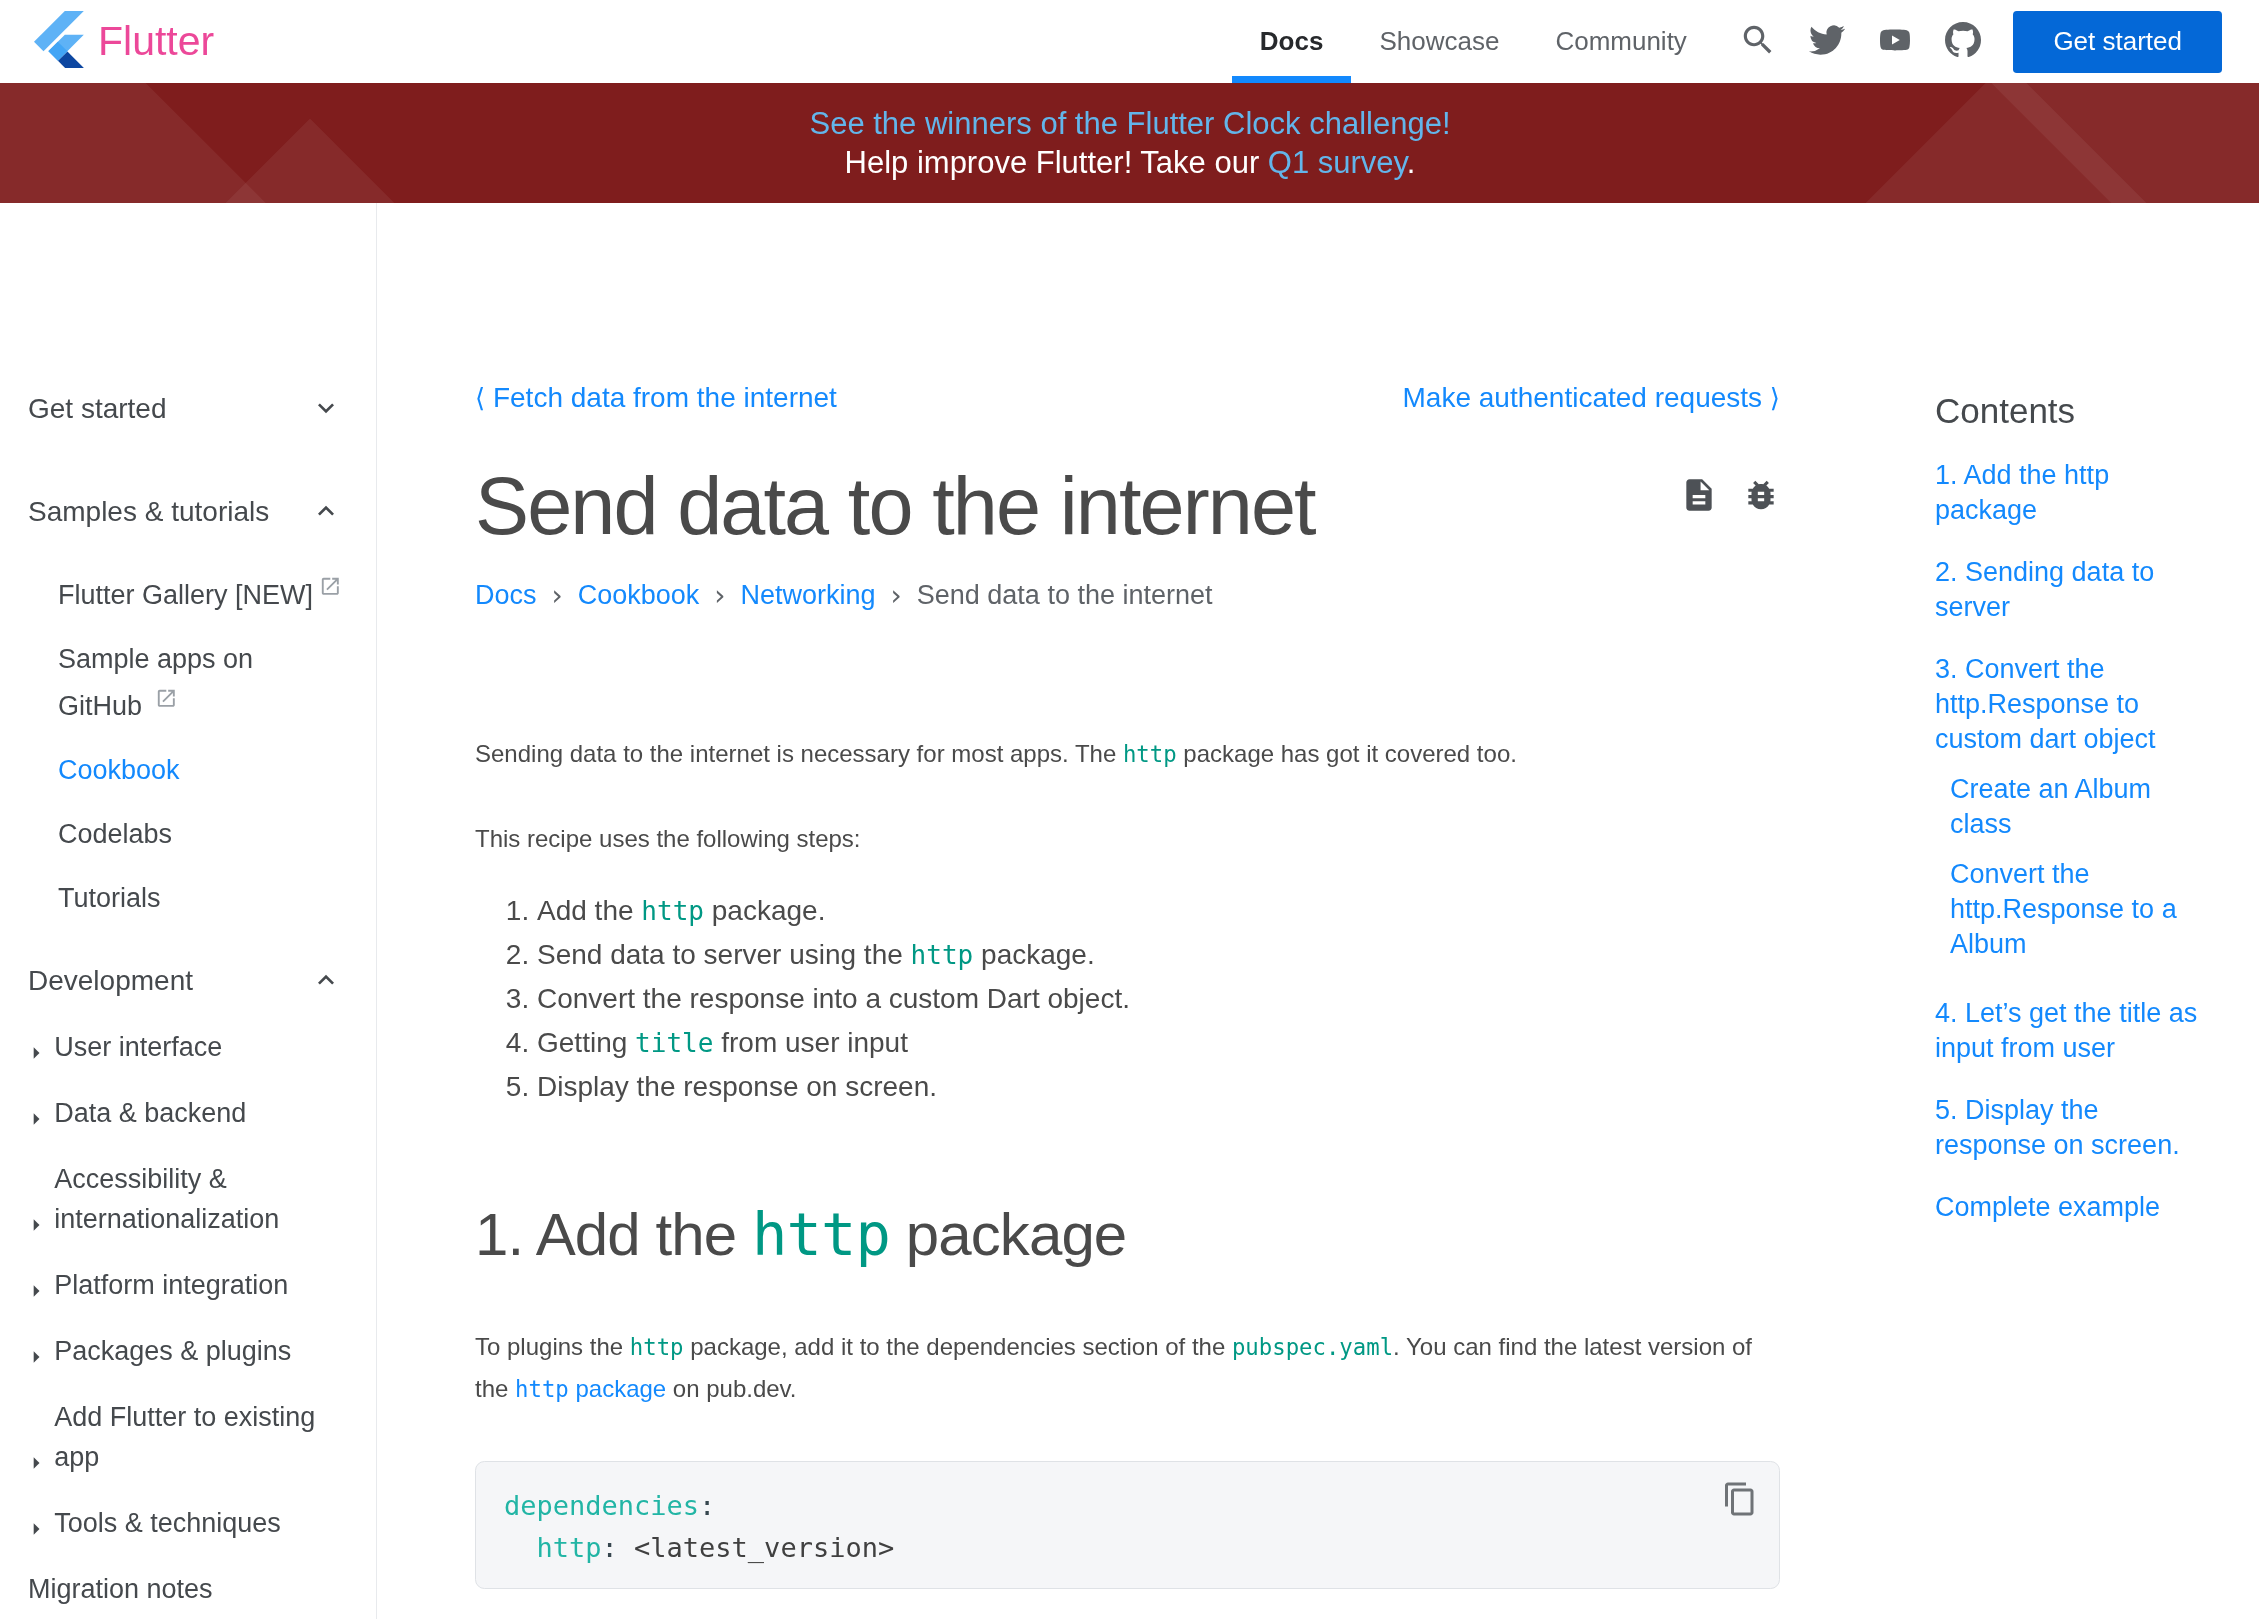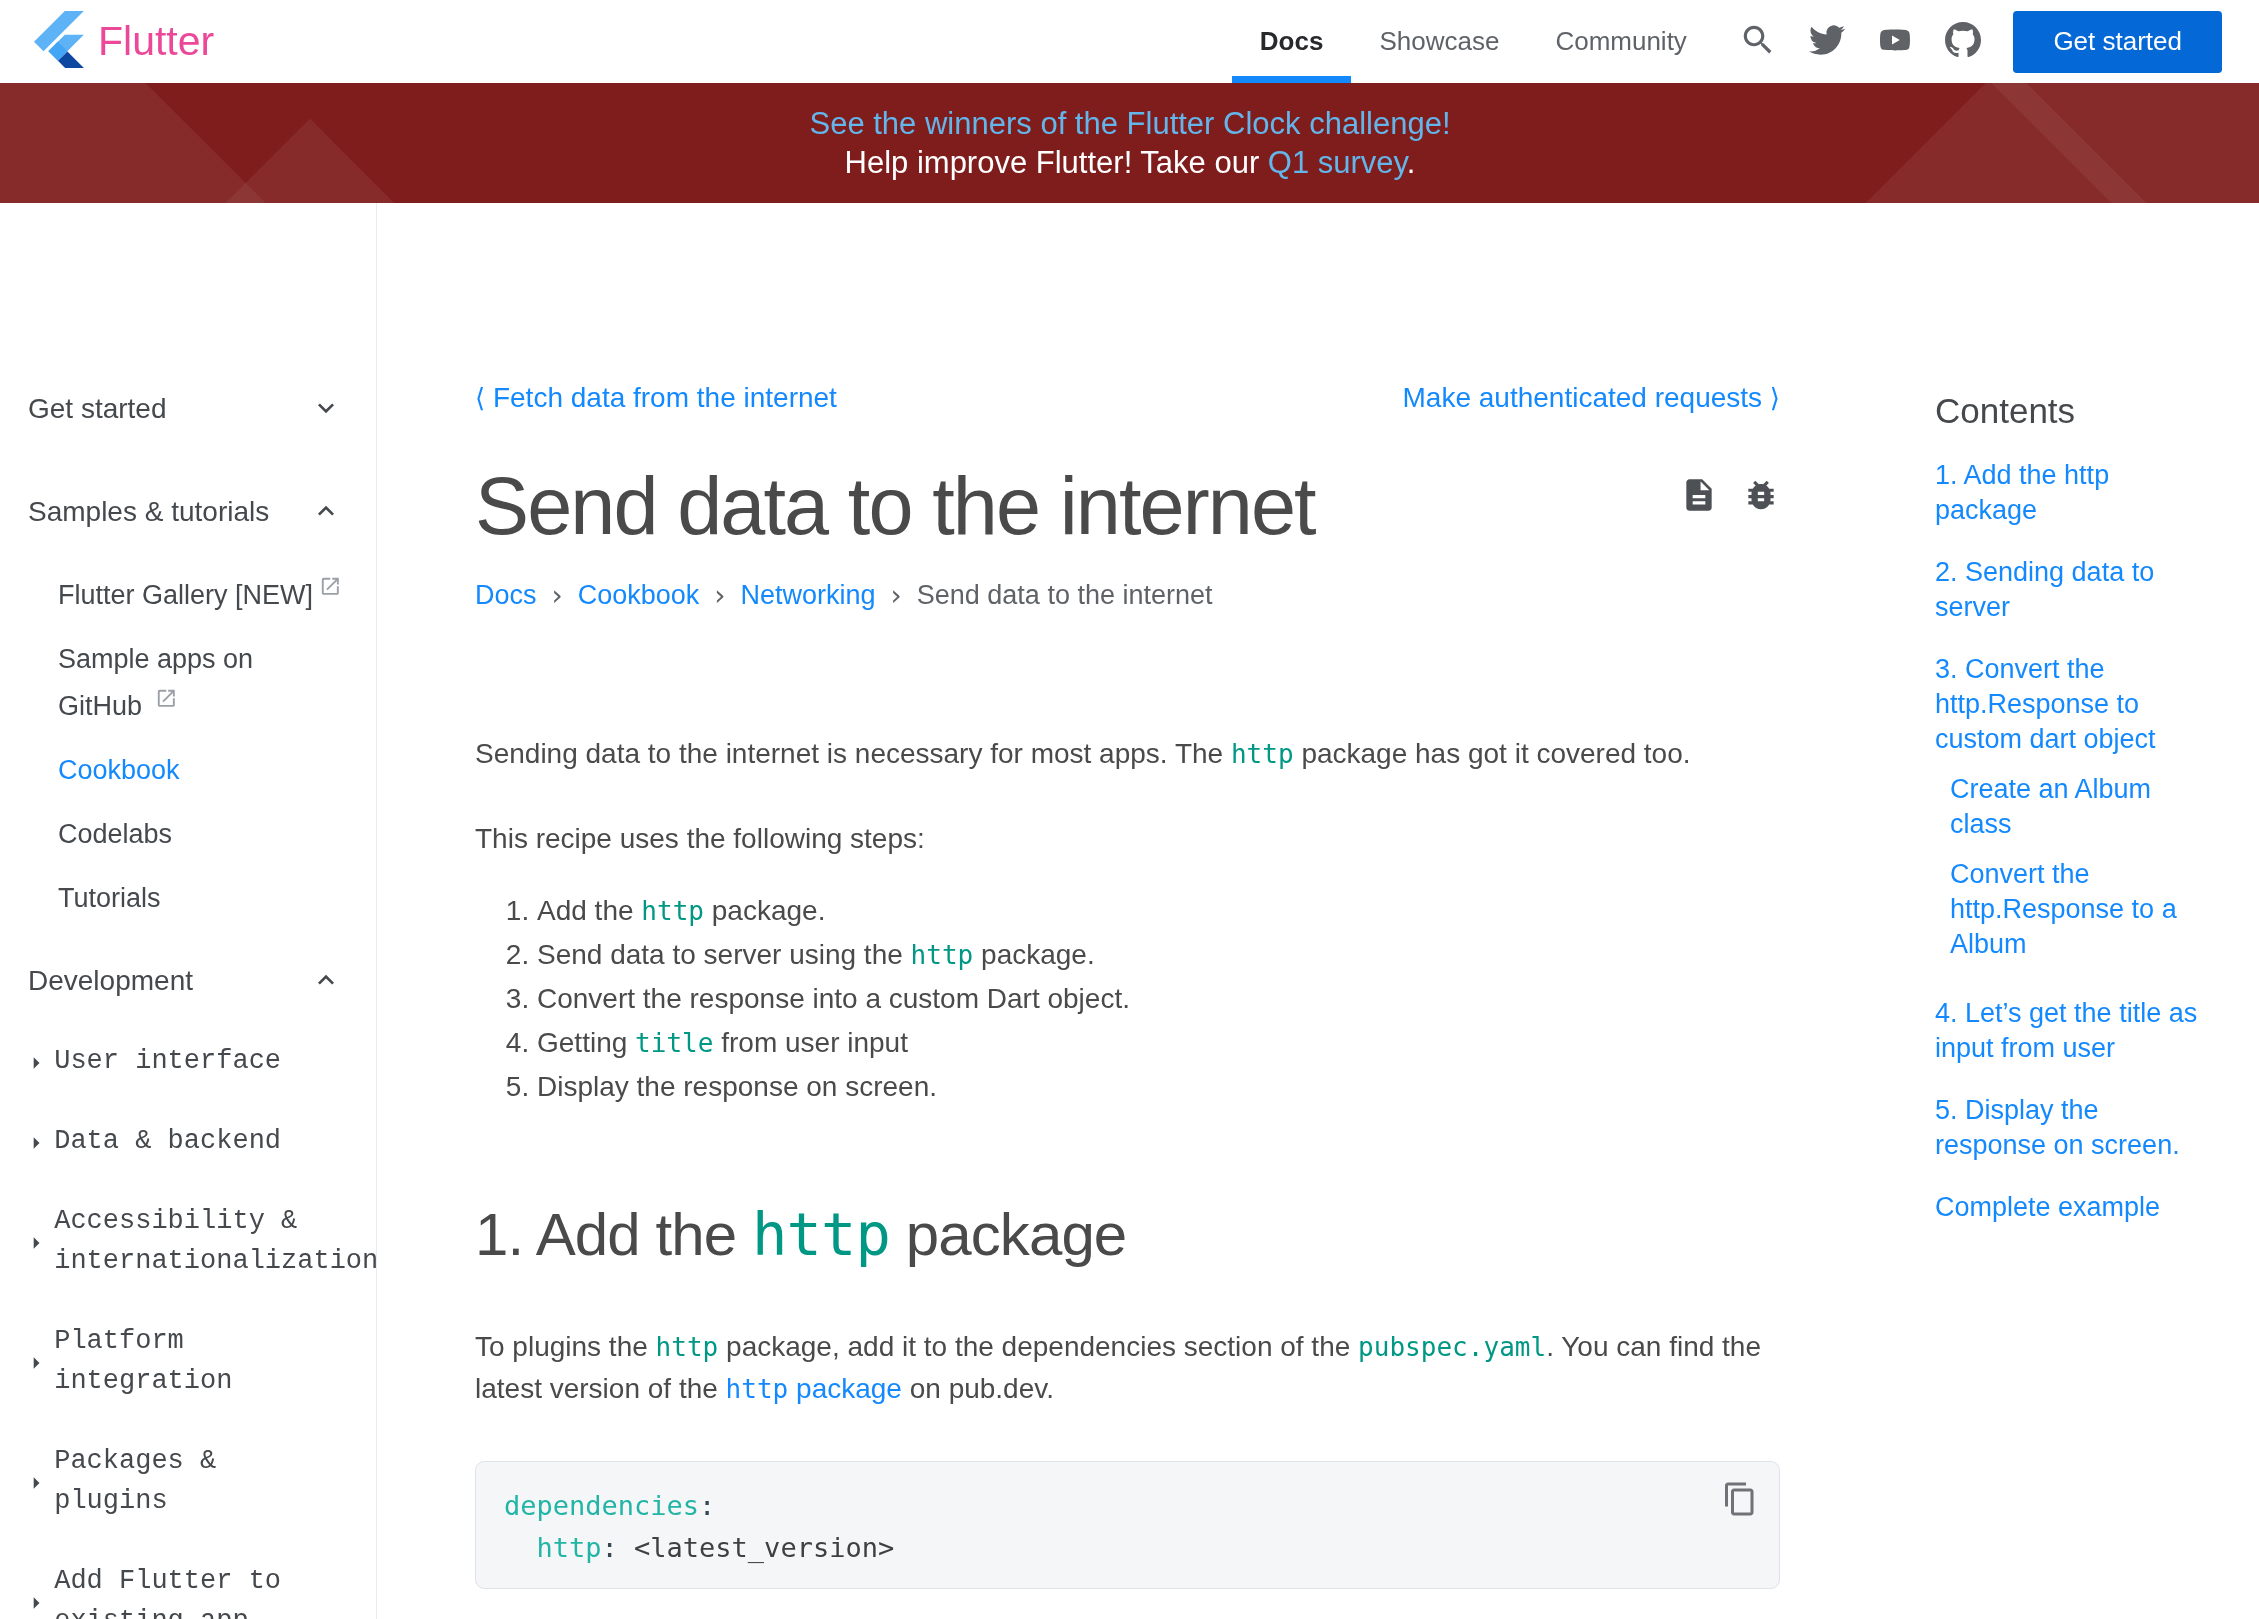--- a/index.html
+++ b/index.html
@@ -41,41 +41,41 @@
   .side-row svg { width:32px; height:32px; fill:#45494d; flex:0 0 32px; margin-bottom:4.7px; }
   .row-samples { margin-top:62px; }
   .row-development { margin-top:45px; }
   .sub-list { margin-left:30px; font-size:27px; }
   .sub-item { margin-top:30px; line-height:34px; cursor:pointer; color:#45494d; }
   .sub-item.active { color:#1389fd; }
   .sub-item .ext { display:inline-block; vertical-align:5.6px; margin-left:5.6px; }
   .sub-item .ext svg { width:22.6px; height:22.6px; fill:#9aa0a6; }
   .ext-block { display:block; margin-top:7.5px; }
   .gallery-item { margin-top:40px; }
-  .tree-item { display:flex; align-items:center; margin-top:40px; font-size:27px; line-height:40px; cursor:pointer;font-family:Liberation Mono, monospace; }
+  .tree-item { display:flex; align-items:flex-end; margin-top:26px; font-size:27px; line-height:40px; cursor:pointer; }
   .tree-item svg { width:28px; height:28px; fill:#45494d; flex:0 0 28px; margin:5.6px 3.8px 0 -5.6px; }
 
   
   .content { width:1305px; flex:0 0 1305px; margin-left:98px; padding-top:179px; color:#4a4a4a; }
   .pagination { display:flex; justify-content:space-between; font-size:28px; }
   .pagination a { color:#1389fd; text-decoration:none; cursor:pointer; }
   .pag-chevron { font-family:"DejaVu Sans",sans-serif; font-size:26px; }
 
   .title-row { display:flex; justify-content:space-between; align-items:flex-start; margin-top:47px; }
   h1 { font-size:81px; font-weight:normal; color:#4a4a4a; letter-spacing:-1.9px; line-height:90px; }
   .title-icons { display:flex; gap:24.5px; margin-top:15px; }
   .title-icons svg { width:38px; height:38px; fill:#4d5156; cursor:pointer; }
 
   .breadcrumb { display:flex; align-items:center; gap:15px; margin-top:28px; font-size:27px; }
   .breadcrumb a { color:#1389fd; text-decoration:none; cursor:pointer; }
   .crumb-sep { color:#5f6368; font-size:28px; font-family:"DejaVu Sans",sans-serif; }
   .crumb-current { color:#5f6368; }
 
   .intro { margin-top:121px; font-size:28px; line-height:41px; }
-  .para { font-size:28px; line-height:41px; }
+  .para { font-size:24px; line-height:41px; }
   .recipe { margin-top:43px; }
   code.inline { font-family:"DejaVu Sans Mono",monospace; font-size:0.93em; color:#009884; }
   a.code-link { color:#1389fd; text-decoration:none; cursor:pointer; }
   a.code-link code { color:#1389fd; }
 
   ol.steps { margin-top:30px; padding-left:62px; }
   ol.steps li { font-size:28px; line-height:44px; }
 
   h2 { margin-top:90px; font-size:60px; font-weight:normal; color:#4a4a4a; letter-spacing:-0.9px; line-height:72px; }
   h2 code { font-family:"DejaVu Sans Mono",monospace; color:#009884; font-size:0.98em; }

